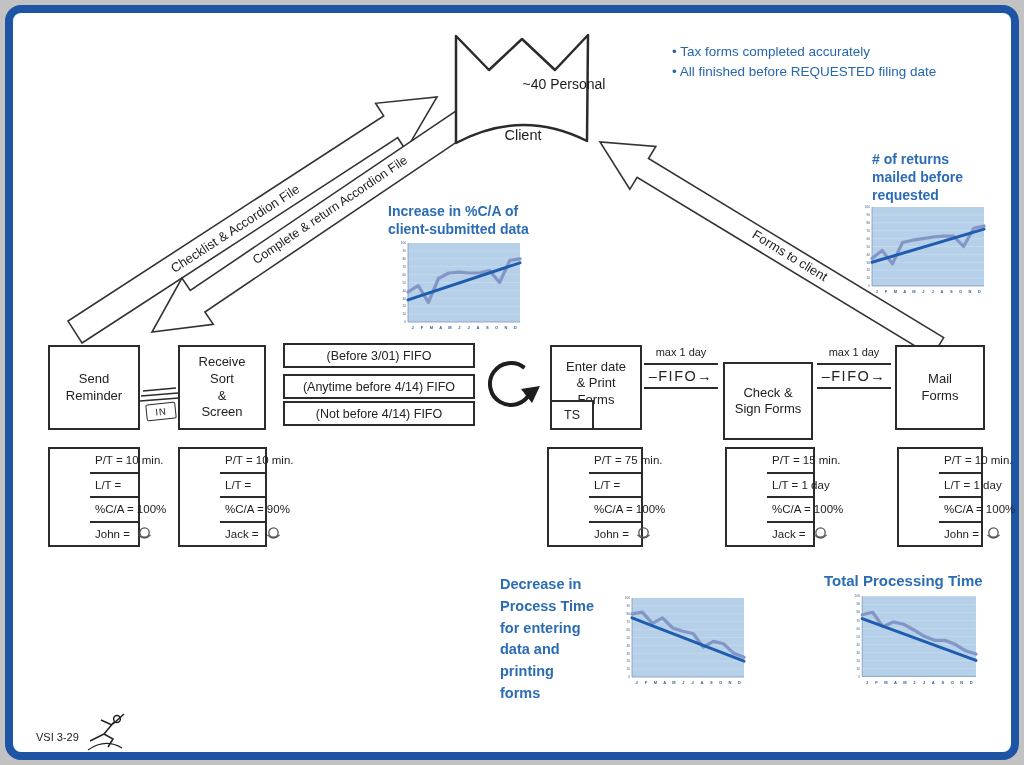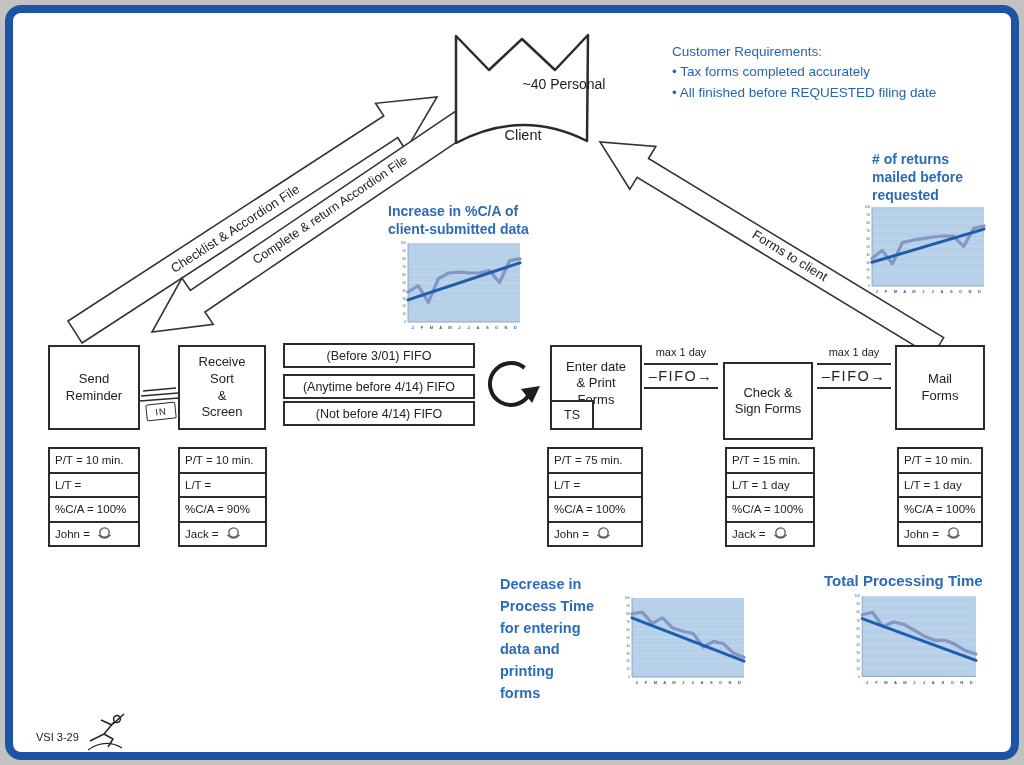--- a/index.html
+++ b/index.html
@@ -57,21 +57,21 @@
     position:absolute;left:146px;top:403px;width:30px;height:17px;background:#fff;
     border:1.6px solid #2b2b2b;border-radius:2px;display:flex;align-items:center;justify-content:center;
     font-size:9.5px;letter-spacing:1px;transform:rotate(-6deg);box-sizing:border-box;
   }
   .mbox{
     position:absolute;top:447px;height:100px;border:2px solid #2b2b2b;background:#fff;
     display:flex;flex-direction:column;box-sizing:border-box;
   }
   .mrow{
     flex:1;display:flex;align-items:center;gap:4px;
-    border-bottom:2px solid #2b2b2b;padding-left:5px;font-size:11.5px;white-space:nowrap;
+    border-bottom:2px solid #2b2b2b;padding-left:5px;font-size:11.5px;white-space:nowrap;margin-left:40px;
   }
   .mrow:last-child{border-bottom:none;}
   .op-icon{flex:0 0 auto;margin-left:2px;}
   .footer-label{position:absolute;left:36px;top:731px;font-size:11px;color:#222;}
 </style>
 </head>
 <body>
 
 <div class="board"></div>
 
@@ -105,21 +105,20 @@
   </g>
 </svg>
 
 <div class="abs title">
 </div>
 
 <div class="client-text" style="left:457px;top:76px;width:132px;font-size:14px;margin-left:41px;">~40 Personal</div>
 <div class="client-text" style="left:457px;top:127px;width:132px;font-size:14.5px;">Client</div>
 
 <div class="abs cust-req blue-note">
-  <div>Customer Requirements:</div>
   <div>• Tax forms completed accurately</div>
   <div>• All finished before REQUESTED filing date</div>
 </div>
 
 <div class="rlabel" style="left:100px;top:221px;width:270px;transform:rotate(-33deg);">Checklist &amp; Accordion File</div>
 <div class="rlabel" style="left:202px;top:203px;width:256px;transform:rotate(-34deg);font-size:12.5px;">Complete &amp; return Accordion File</div>
 <div class="rlabel" style="left:715px;top:248px;width:150px;transform:rotate(31.5deg);">Forms to client</div>
 
 <div class="ctitle" style="left:388px;top:202px;">Increase in %C/A of
 client-submitted data</div>

